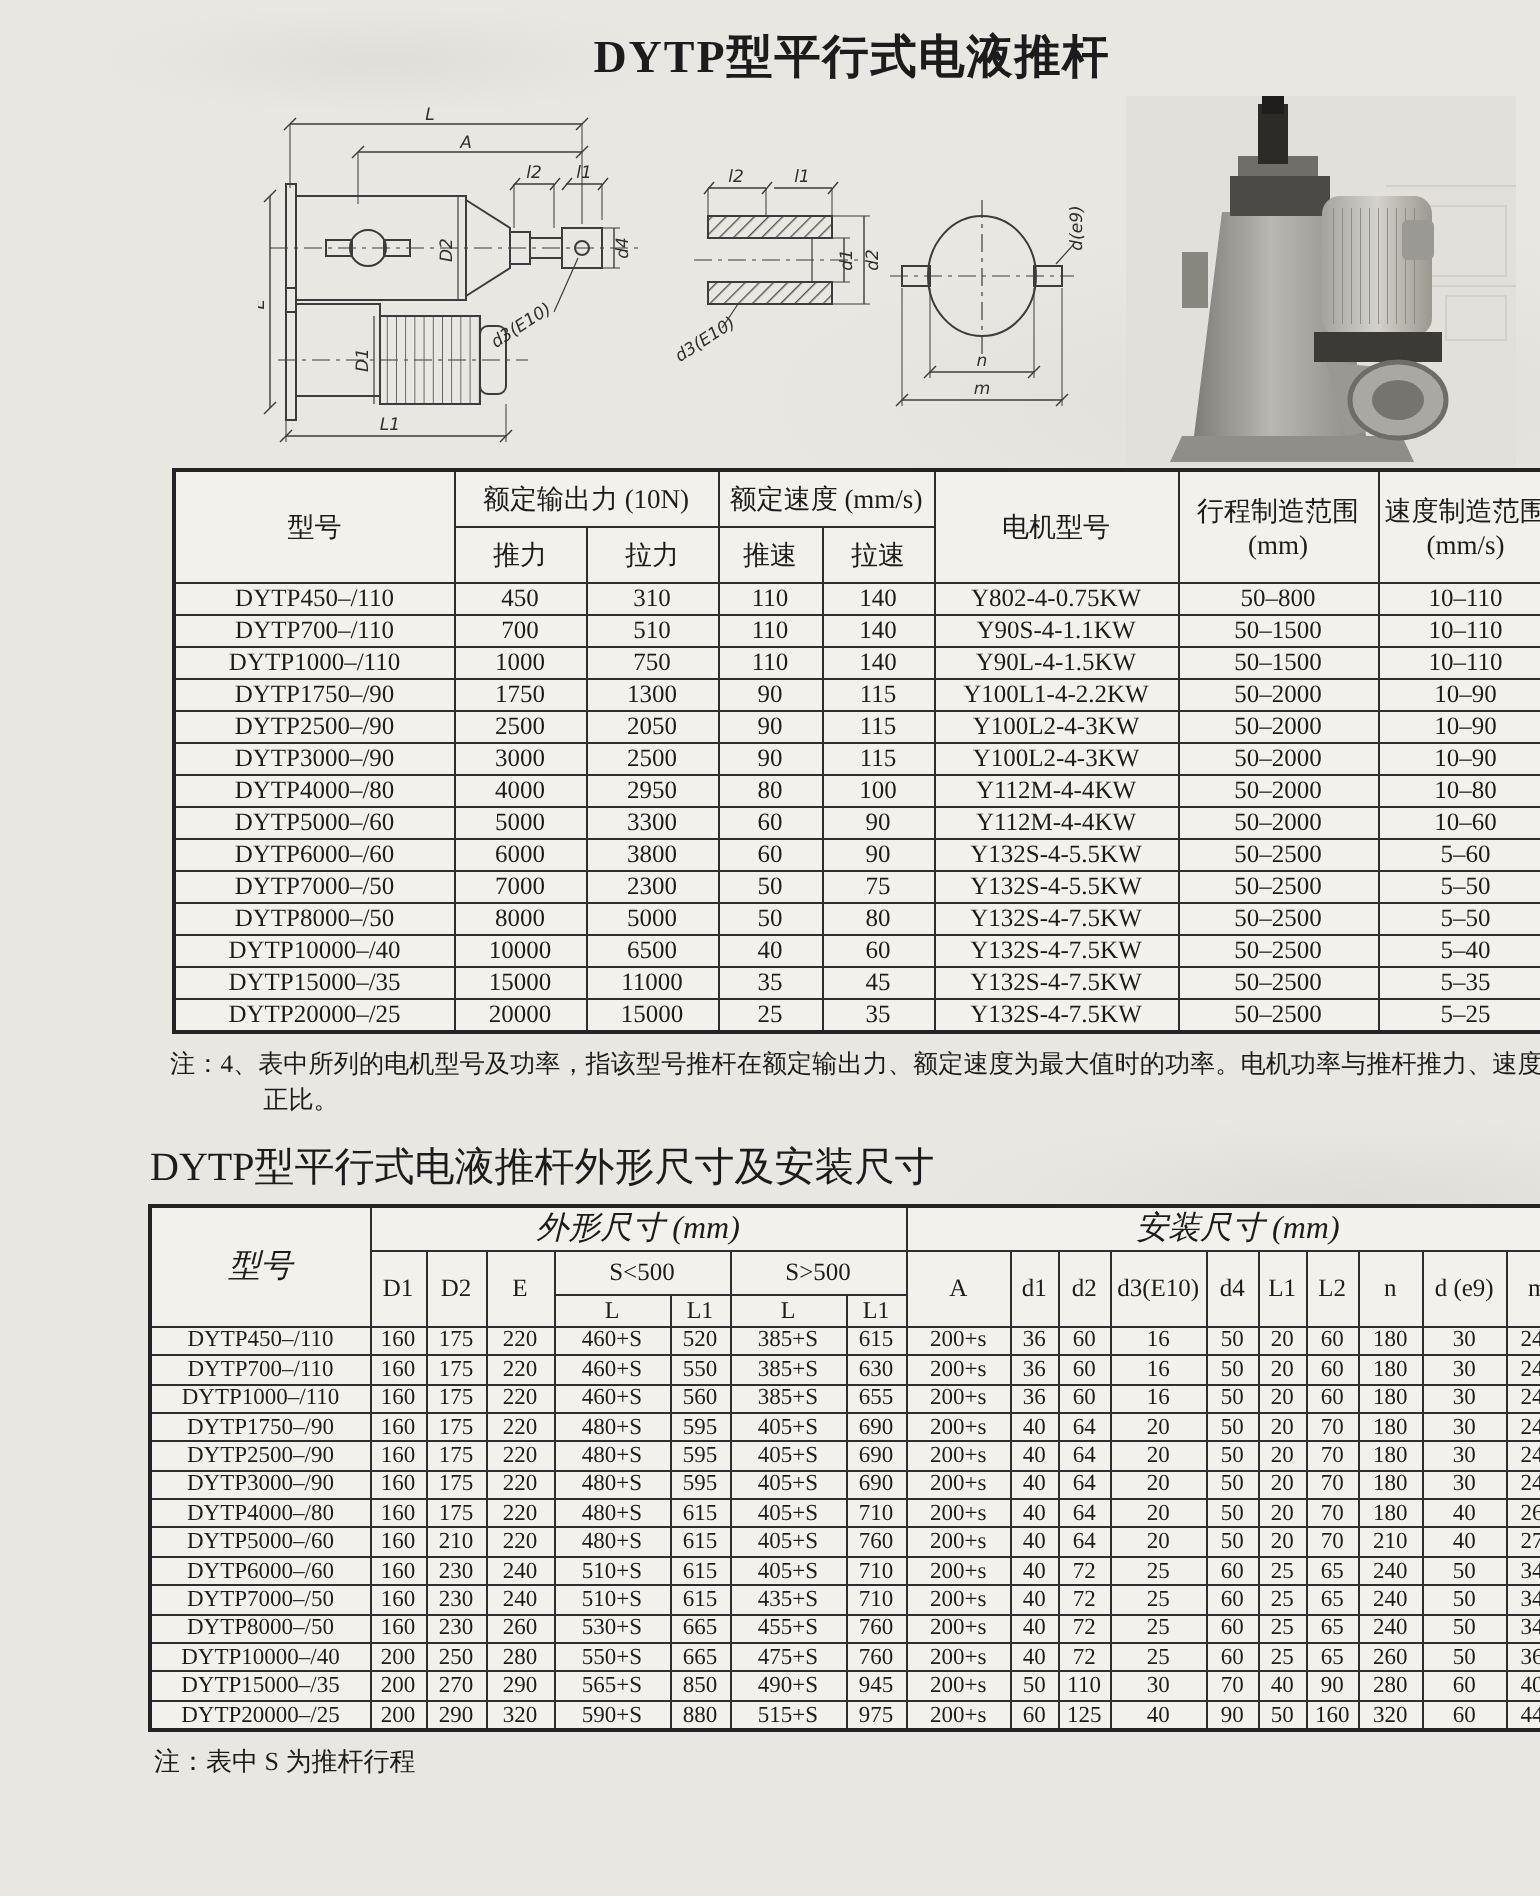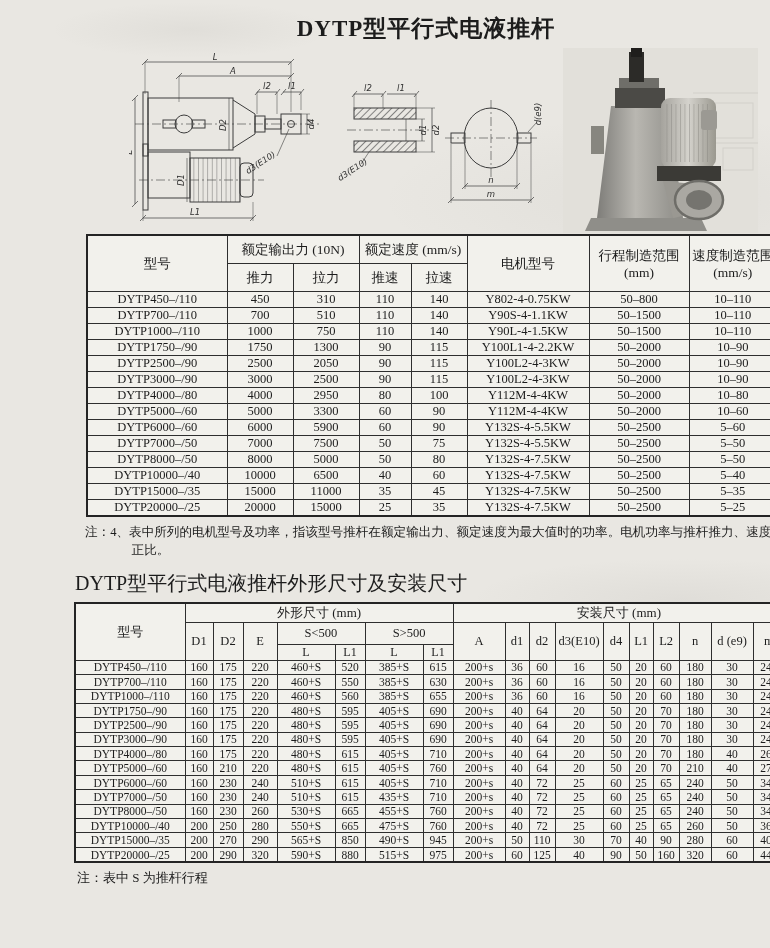--- a/index.html
+++ b/index.html
@@ -24,21 +24,21 @@
   .drawing{flex:0 0 auto;}
   .photo{margin-left:-6px;margin-top:-4px;}
   .sec-heading1{font-size:15px;font-weight:bold;margin:2px 0 5px 44px;}
   .sec-heading2{font-size:20px;font-weight:normal;margin:10px 0 5px 34px;}
   table{border-collapse:collapse;background:#f2f1ec;table-layout:fixed;}
   th,td{border:1px solid #2e2e2e;text-align:center;padding:0 1px;overflow:hidden;white-space:nowrap;font-weight:normal;}
   .t1{margin-left:45px;width:690px;border:2px solid #242424;}
   .t1 th{font-size:13.5px;height:27px;}
   .t1 td{font-size:12.5px;height:14px;}
   .t2{margin-left:33px;width:710px;border:2px solid #242424;}
-  .t2 thead tr:nth-child(1) th{height:18px;font-size:13px;}
+  .t2 thead tr:nth-child(1) th{height:18px;font-size:16px;font-style:italic;}
   .t2 thead tr:nth-child(2) th{height:21px;font-size:12.5px;}
   .t2 thead tr:nth-child(3) th{height:14px;font-size:12px;}
   .t2 td{font-size:11.5px;height:13.4px;}
   .notes{display:flex;margin:7px 0 0 44px;font-size:12.6px;line-height:1.42;width:706px;}
   .notes-label{flex:0 0 auto;}
   .note{padding-left:1.7em;text-indent:-1.7em;}
   .footnote{margin:6px 0 0 36px;font-size:13px;}
 </style>
 </head>
 <body>
@@ -337,31 +337,31 @@
           <td>3300</td>
           <td>60</td>
           <td>90</td>
           <td>Y112M-4-4KW</td>
           <td>50–2000</td>
           <td>10–60</td>
         </tr>
         <tr>
           <td>DYTP6000–/60</td>
           <td>6000</td>
-          <td>5900</td>
+          <td>3800</td>
           <td>60</td>
           <td>90</td>
           <td>Y132S-4-5.5KW</td>
           <td>50–2500</td>
           <td>5–60</td>
         </tr>
         <tr>
           <td>DYTP7000–/50</td>
           <td>7000</td>
-          <td>7500</td>
+          <td>2300</td>
           <td>50</td>
           <td>75</td>
           <td>Y132S-4-5.5KW</td>
           <td>50–2500</td>
           <td>5–50</td>
         </tr>
         <tr>
           <td>DYTP8000–/50</td>
           <td>8000</td>
           <td>5000</td>

